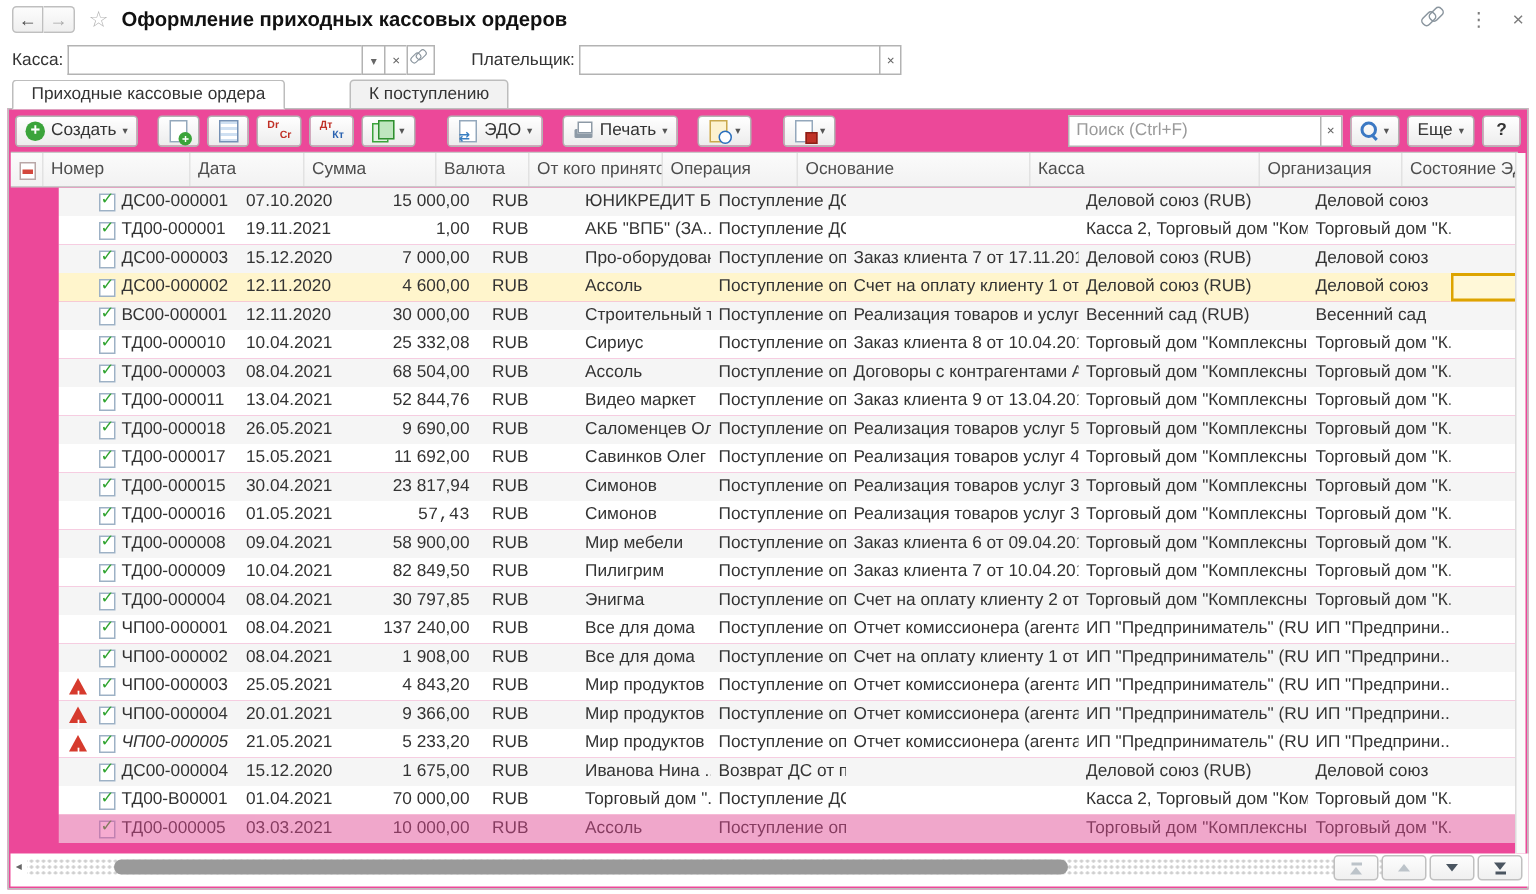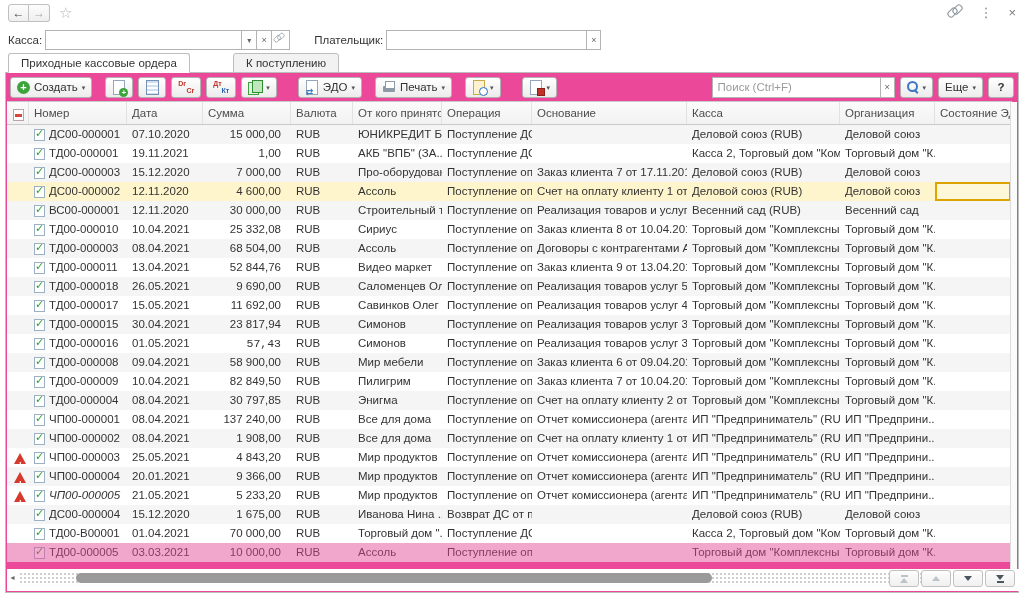--- a/index.html
+++ b/index.html
@@ -130,21 +130,21 @@
   
   .grid { position:absolute; left:1px; top:28px; width:1005px; height:469px; overflow:hidden; }
   .ghead { display:flex; height:24px; background:linear-gradient(#fbfbfb,#f2f2f2);
            border-top:1px solid #c9c9c9; border-bottom:1px solid #c9c9c9; }
   .hcell { flex:none; padding:0 4px 0 5px; font-size:11.5px; color:#4d4d4d; line-height:22px;
            border-right:1px solid #e2e2e2; overflow:hidden; white-space:nowrap; cursor:default; }
   .hdr-flag-ic { position:relative; display:inline-block; width:11px; height:12px; top:4px; left:1px;
     background:#fff; border:1px solid #b9a7a7; }
   .hdr-flag-ic::after { content:""; position:absolute; left:1px; top:4px; width:7px; height:3px; background:#d4483d; }
 
-  .gbody { position:relative; height:444px; overflow:hidden; }
+  .gbody { position:relative; height:444px; overflow:hidden;margin-left:32px; }
   .trow { display:flex; height:19px; background:#fff; cursor:default; }
   .trow.odd { background:#f5f5f5; }
   .trow.sel { background:#fff5cc; }
   .trow.partial { opacity:.55; }
   .tcell { flex:none; padding:0 4px 0 5px; font-size:11.5px; line-height:19px; color:#333;
            overflow:hidden; white-space:nowrap; }
   .tcell.col-sum { text-align:right; padding-right:10px; }
   .tcell.col-number { display:flex; align-items:center; gap:4px; }
   .tcell.cur-cell { box-shadow:inset 0 0 0 2px #dda400; background:#fff8d8; }
 
@@ -180,20 +180,21 @@
 </style>
 </head>
 <body>
 
 <div class="titlebar">
   <div class="nav-pair">
     <button class="nav-btn back">←</button>
     <button class="nav-btn fwd">→</button>
   </div>
   <span class="fav-star">☆</span>
+  <h1 class="page-title">Оформление приходных кассовых ордеров</h1>
   <div class="title-actions">
     <button class="ta-btn"><span class="ic-chain"></span></button>
     <button class="ta-btn">⋮</button>
     <button class="ta-btn">×</button>
   </div>
 </div>
 
 <div class="filterbar">
   <span class="flabel">Касса:</span>
   <div class="fgroup">

